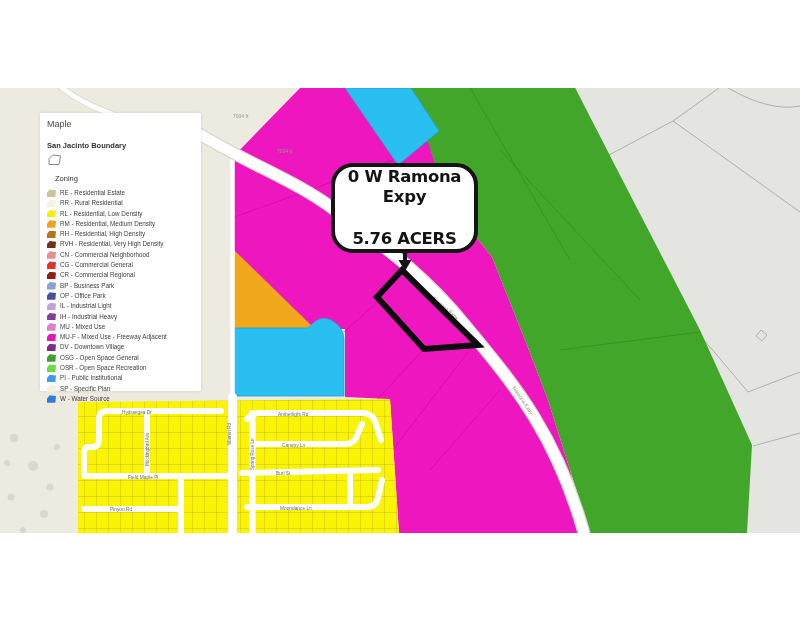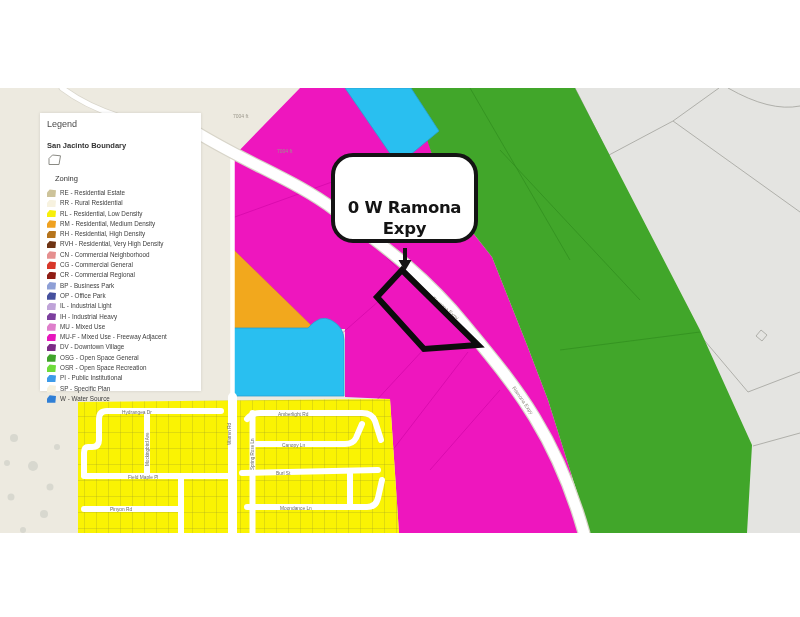--- a/index.html
+++ b/index.html
@@ -14,23 +14,23 @@
   .legend-subhead{font-size:7.5px;color:#333;font-weight:bold;margin:12px 0 4px 0;}
   .legend-boundary-icon{display:block;margin:1px 0 8px 1px;}
   .legend-zoning-head{font-size:7.5px;color:#333;margin:2px 0 5px 8px;}
   .legend-items{display:flex;flex-direction:column;}
   .legend-item{display:flex;align-items:center;height:10.3px;gap:4px;}
   .legend-swatch{width:9px;height:7.5px;flex:none;
     clip-path:polygon(0 42%,30% 0,100% 10%,93% 100%,0 100%);}
   .legend-label{font-size:6.3px;color:#3d3d3d;white-space:nowrap;line-height:1;}
 
   
-  .callout{position:absolute;left:331px;top:153px;width:147px;height:90px;background:#ffffff;
+  .callout{position:absolute;left:331px;top:163px;width:147px;height:90px;background:#ffffff;
     border:4px solid #141414;border-radius:22px;box-sizing:border-box;z-index:6;
-    display:flex;flex-direction:column;align-items:center;justify-content:flex-end;
+    display:flex;flex-direction:column;align-items:center;justify-content:space-between;
     font-family:"DejaVu Sans",sans-serif;font-weight:bold;font-size:16.5px;line-height:1.24;
     color:#141414;text-align:center;letter-spacing:-.3px;}
 </style>
 </head>
 <body>
 
 <div id="page">
 
   <svg id="map-svg" viewBox="0 88 800 445" xmlns="http://www.w3.org/2000/svg">
     <defs>
@@ -142,21 +142,21 @@
 
     <polygon points="402,270 377,297 424,349 478,345" fill="none" stroke="#0c0c0c" stroke-width="6" stroke-linejoin="miter"></polygon>
 
     <g>
       <line x1="405" y1="248" x2="405" y2="261" stroke="#141414" stroke-width="4"></line>
       <polygon points="398.5,260 411.5,260 405,271" fill="#141414"></polygon>
     </g>
   </svg>
 
   <div class="legend-panel">
-    <div class="legend-title">Legend</div>
+    <div class="legend-title">Maple</div>
     <div class="legend-subhead">San Jacinto Boundary</div>
     <svg class="legend-boundary-icon" width="14" height="12" viewBox="0 0 14 12">
       <polygon points="1,4.5 4.5,1 12.5,1.8 11,10.5 1,10.5" fill="#ffffff" stroke="#8a8a84" stroke-width="1"></polygon>
     </svg>
     <div class="legend-zoning-head">Zoning</div>
     <div class="legend-items">
     <div class="legend-item">
       <span class="legend-swatch" style="background: rgb(205, 195, 154);"></span>
       <span class="legend-label">RE - Residential Estate</span>
     </div>
@@ -258,15 +258,16 @@
 
     <div class="legend-item">
       <span class="legend-swatch" style="background: rgb(47, 127, 214);"></span>
       <span class="legend-label">W - Water Source</span>
     </div>
   </div>
   </div>
 
   <div class="callout">
     <div>0 W Ramona Expy</div>
+    <div>5.76 ACERS</div>
   </div>
 
 </div>
 
 </body></html>

